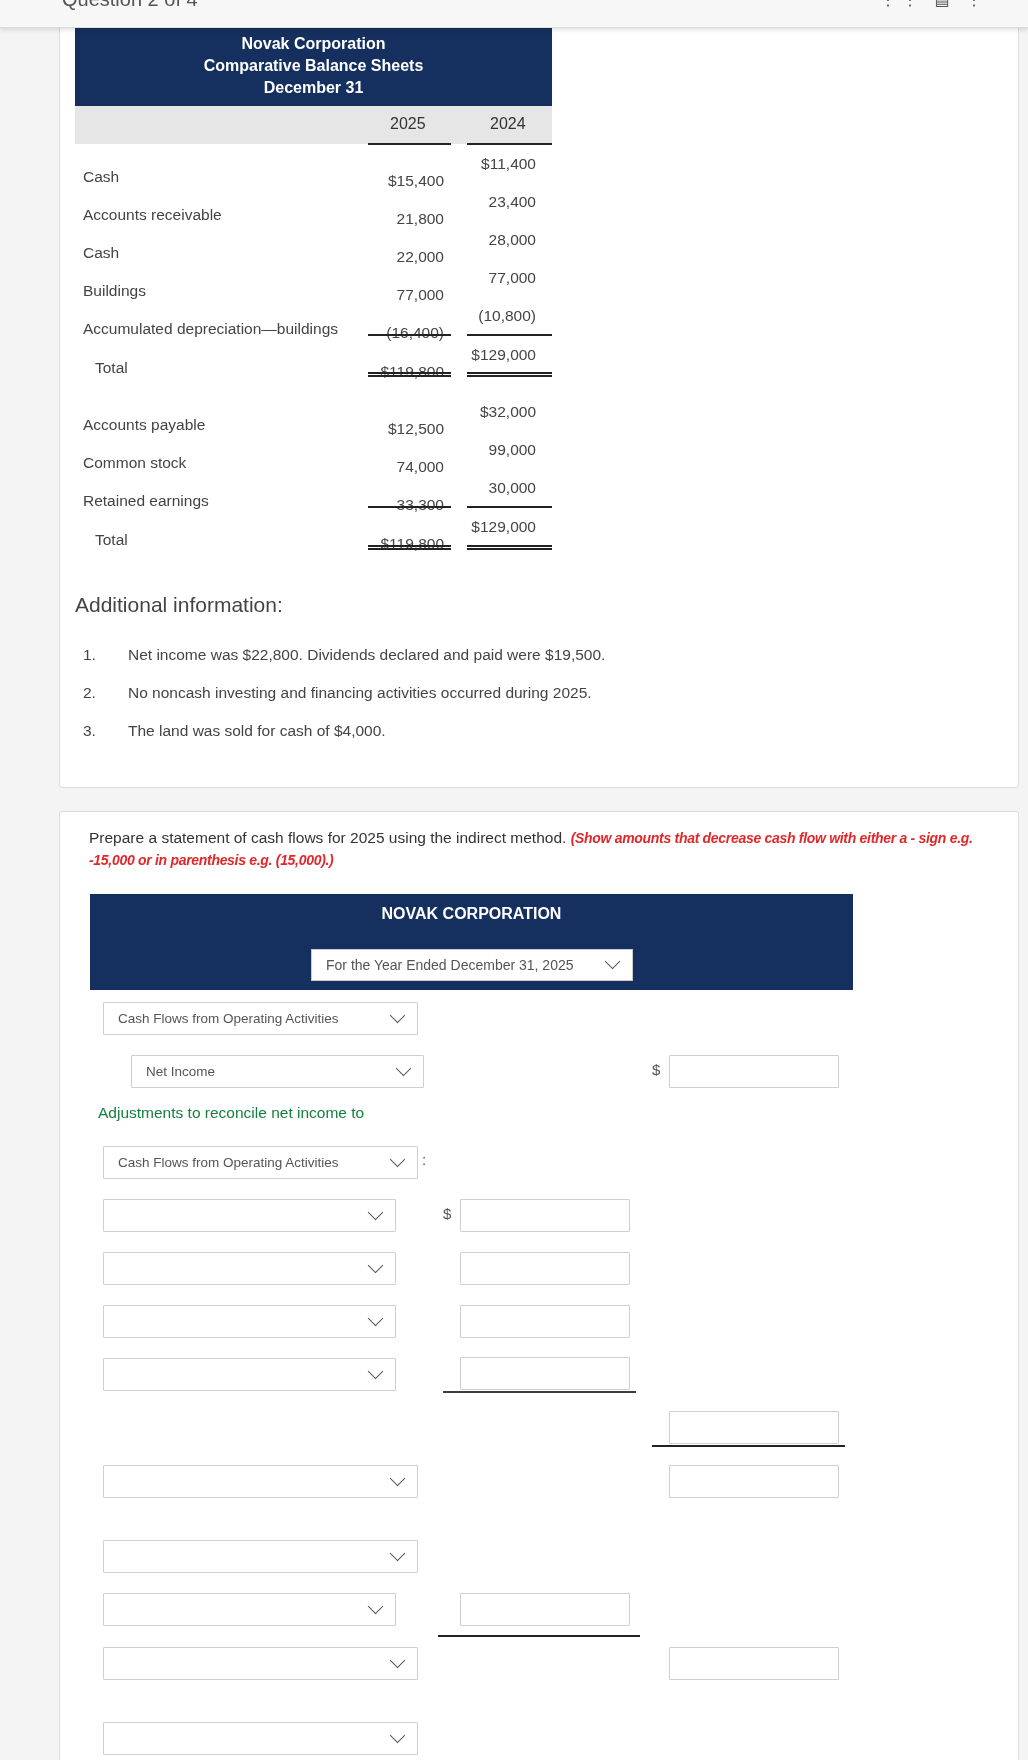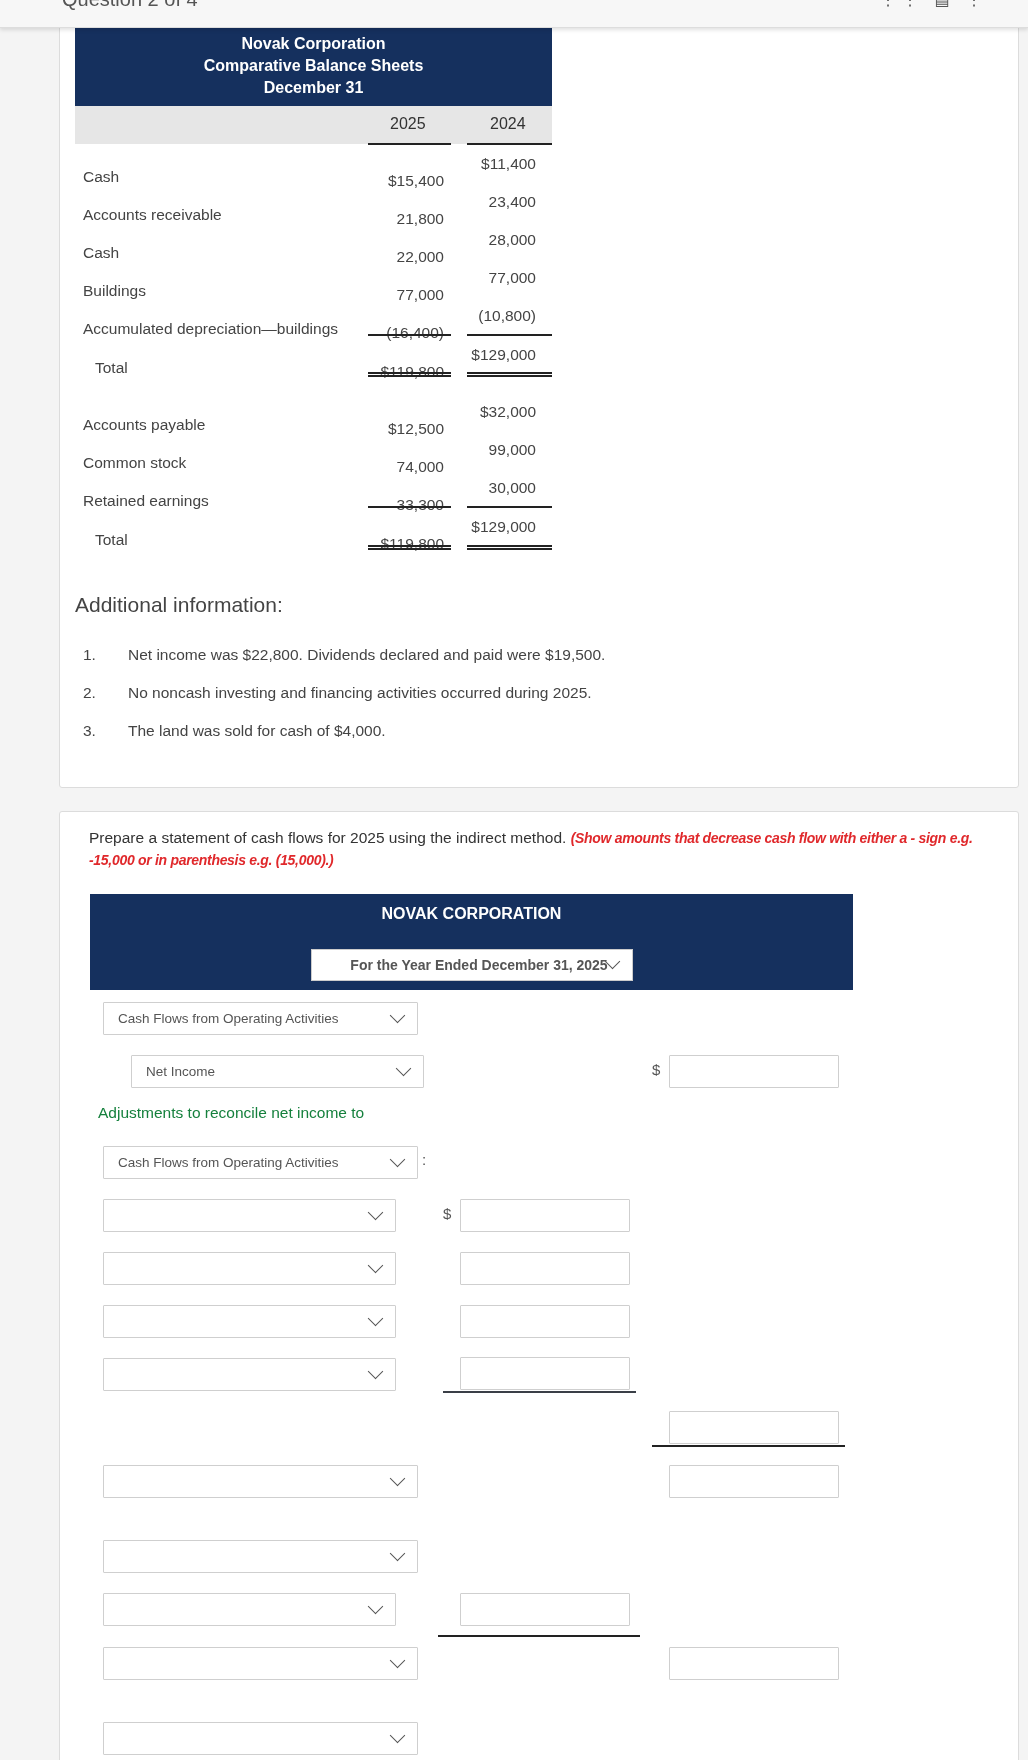--- a/index.html
+++ b/index.html
@@ -27,21 +27,21 @@
   .addl-item { position: absolute; left: 83px; font-size: 15.5px; color: #444; }
   .addl-item .num { position: absolute; left: 0; }
   .addl-item .txt { position: absolute; left: 45px; white-space: nowrap; }
 
   
   .instr { position: absolute; left: 89px; top: 827px; width: 900px; font-size: 15.5px; line-height: 22px; color: #333; }
   .instr .red { color: #e0282b; font-style: italic; font-weight: bold; font-size: 14px; letter-spacing: -0.3px; }
 
   
   .cf-header { position: absolute; left: 90px; top: 894px; width: 763px; height: 96px; background: #15305e; color: #fff; text-align: center; font-weight: bold; font-size: 16px; line-height: 22px; padding-top: 9px; }
-  .cf-period { position: absolute; left: 311px; top: 949px; width: 322px; height: 32px; background: #fff; border: 1px solid #ccc; color: #555; font-size: 14px; font-weight: bold; text-align: center; padding: 7px 0 0 14px; }
+  .cf-period { position: absolute; left: 311px; top: 949px; width: 322px; height: 32px; background: #fff; border: 1px solid #ccc; color: #555; font-size: 14px; font-weight: normal; text-align: left; padding: 7px 0 0 14px; }
   .chev { position: absolute; width: 11px; height: 11px; border-right: 1.6px solid #555; border-bottom: 1.6px solid #555; transform: rotate(45deg); }
 
   .dd { position: absolute; height: 33px; background: #fff; border: 1px solid #cfcfcf; border-radius: 1px; font-size: 13.5px; color: #555; padding: 8px 0 0 14px; }
   .dd .chev { right: 14px; top: 7px; }
   .inp { position: absolute; height: 33px; background: #fff; border: 1px solid #cfcfcf; border-radius: 1px; }
   .dollar { position: absolute; font-size: 15px; color: #555; }
   .colon { position: absolute; font-size: 15px; color: #555; }
   .subtext { position: absolute; left: 98px; top: 1104px; font-size: 15.5px; color: #15803d; }
   .line-dark { position: absolute; height: 2px; background: #3a3f47; }
 </style>

